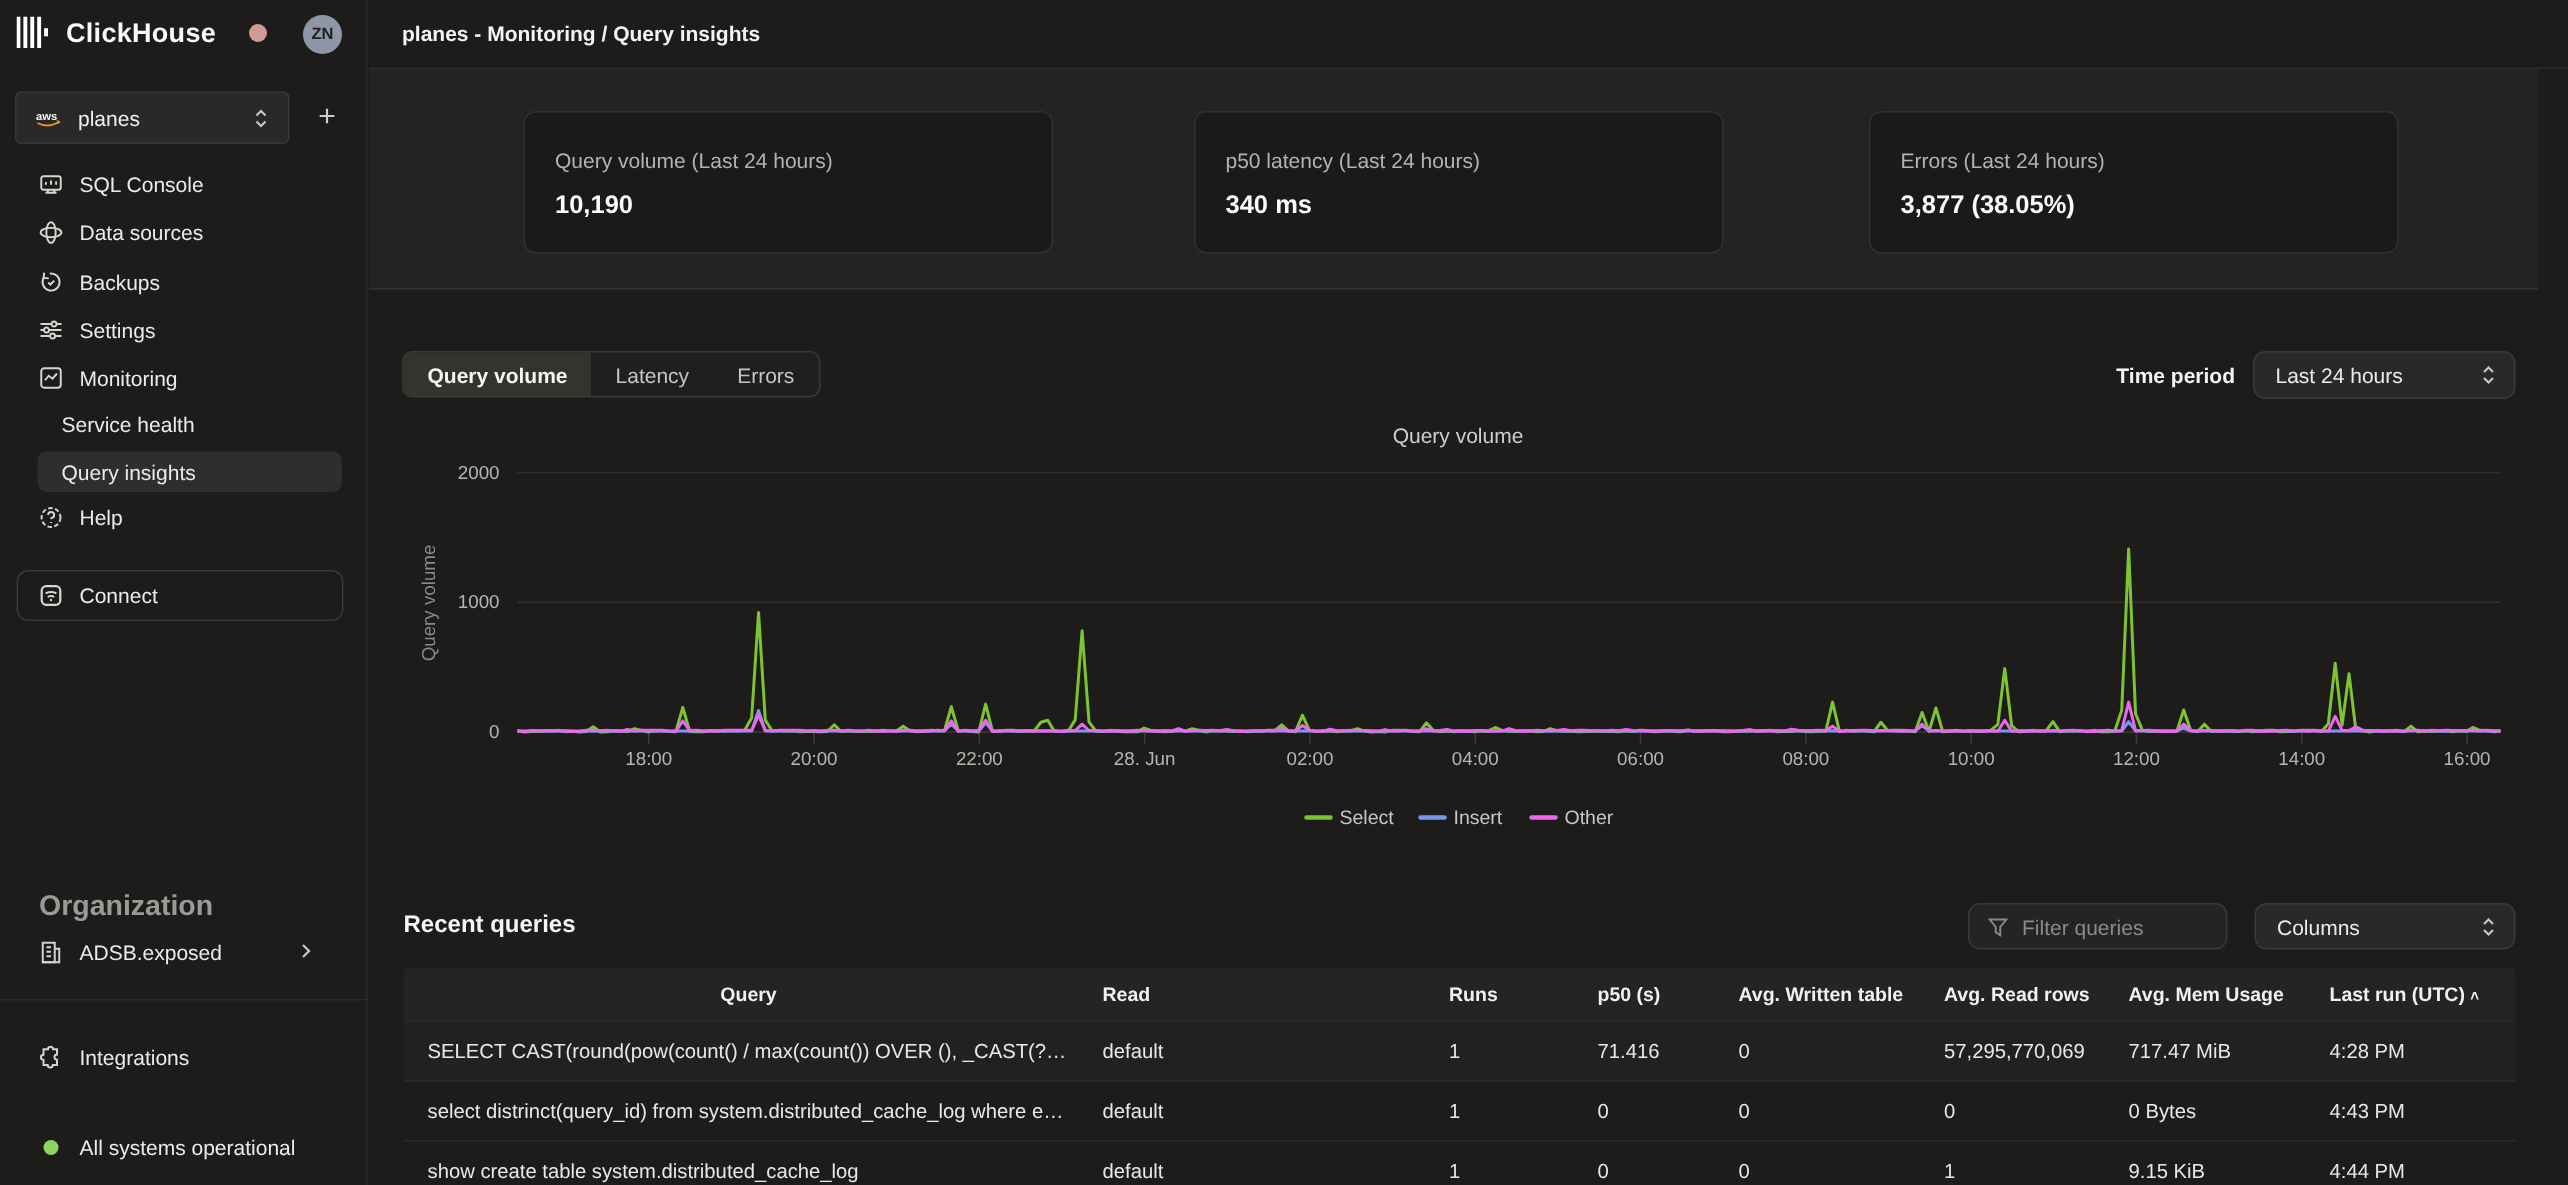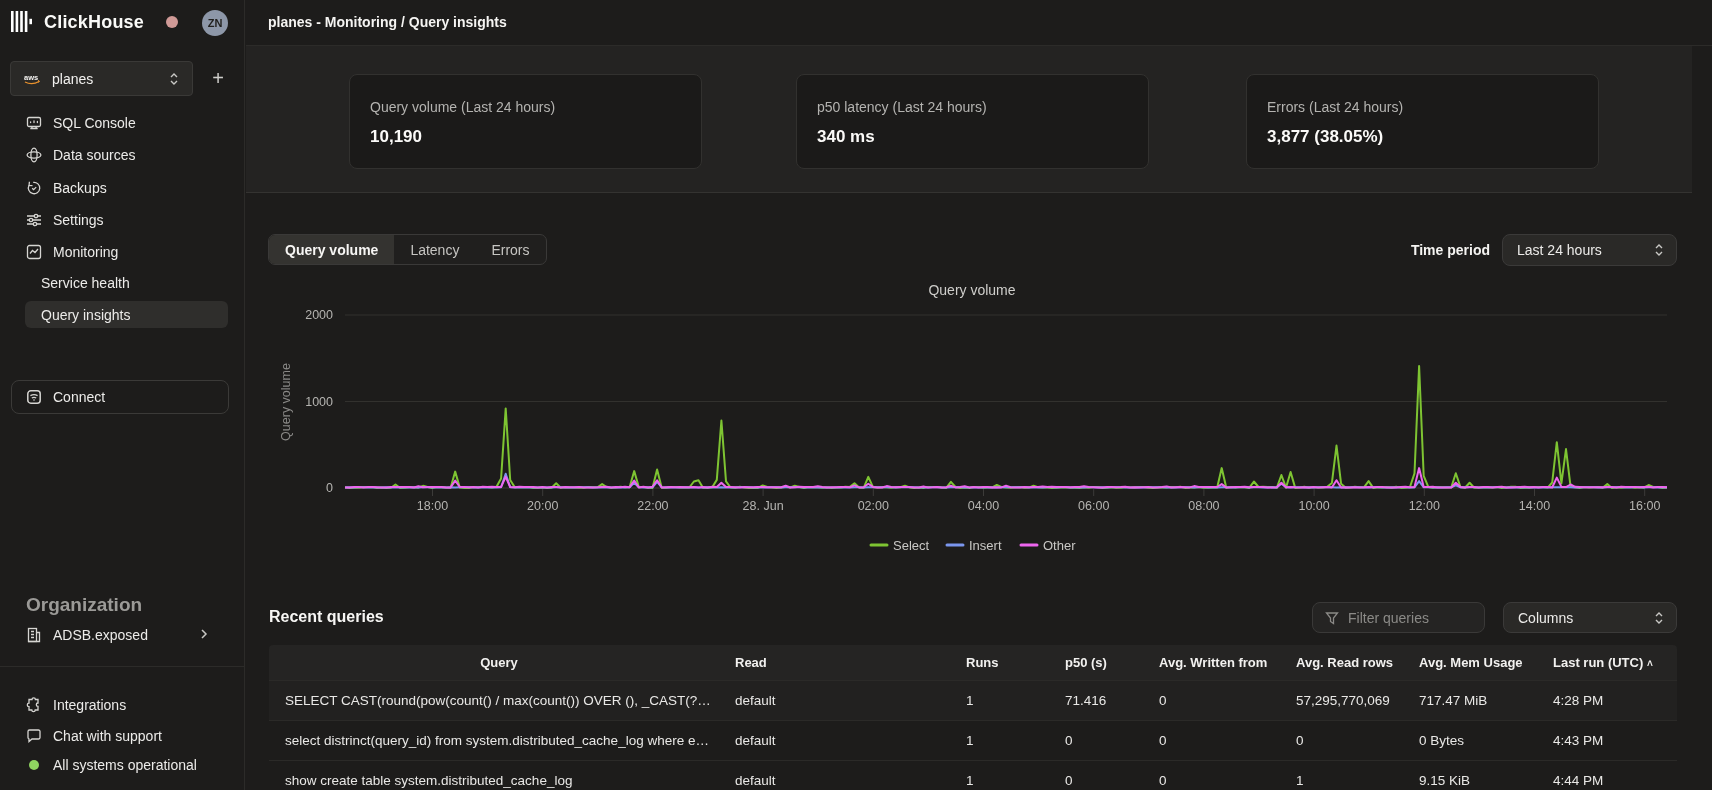--- a/index.html
+++ b/index.html
@@ -152,20 +152,27 @@
         <path d="M4 9.5 L6.5 6.5 L9 8.5 L12 5"></path>
       </svg>
     <span class="lbl">Monitoring</span>
   </div>
   <div class="nav-item nav-sub" style="top:267px">
       <span class="lbl">Service health</span>
     </div>
   <div class="nav-item nav-sub" style="top:299px">
       <span class="lbl">Query insights</span>
     </div>
+  <div class="nav-item" style="top:329px">
+    <svg width="16" height="16" viewBox="0 0 16 16" fill="none" stroke="#d6d5d2" stroke-width="1.3">
+        <circle cx="8" cy="8" r="6.3" stroke-dasharray="3 1.6"></circle>
+        <path d="M6.1 6.3 A2 2 0 1 1 8.3 8.3 L8 9 M8 11 V11.7"></path>
+      </svg>
+    <span class="lbl">Help</span>
+  </div>
 
   <div id="connect"></div>
   <div class="nav-item" style="top:381px">
     <svg width="16" height="16" viewBox="0 0 16 16" fill="none" stroke="#d6d5d2" stroke-width="1.5">
         <rect x="1.8" y="1.8" width="12.4" height="12.4" rx="3"></rect>
         <path d="M4.4 6.6 Q8 4.8 11.6 6.6" stroke-width="1.3"></path>
         <path d="M5.8 9 Q8 7.8 10.2 9" stroke-width="1.3"></path>
         <circle cx="8" cy="11" r="0.8" fill="#d6d5d2" stroke="none"></circle>
       </svg>
     <span class="lbl">Connect</span>
@@ -182,26 +189,20 @@
   </div>
   <svg class="chev-r" width="8" height="12" viewBox="0 0 8 12">
       <path d="M2 2 L6 6 L2 10" stroke="currentColor" stroke-width="1.5" fill="none"></path>
     </svg>
   <div id="sep2"></div>
   <div class="nav-item" style="top:689px">
     <svg width="16" height="16" viewBox="0 0 16 16" fill="none" stroke="#d6d5d2" stroke-width="1.3">
         <path d="M6 2.5 a1.7 1.7 0 0 1 3.4 0 H12 V6 a1.7 1.7 0 0 0 0 3.4 V13 H9.2 a1.7 1.7 0 0 1 -3.4 0 H3 V9.6 a1.7 1.7 0 0 1 0 -3.4 V2.5 Z"></path>
       </svg>
     <span class="lbl">Integrations</span>
-  </div>
-  <div class="nav-item" style="top:720px">
-    <svg width="16" height="16" viewBox="0 0 16 16" fill="none" stroke="#d6d5d2" stroke-width="1.3">
-        <path d="M2 3.5 a1.5 1.5 0 0 1 1.5 -1.5 H12.5 a1.5 1.5 0 0 1 1.5 1.5 V9.5 a1.5 1.5 0 0 1 -1.5 1.5 H6 L3 13.5 V11 H3.5 A1.5 1.5 0 0 1 2 9.5 Z"></path>
-      </svg>
-    <span class="lbl">Chat with support</span>
   </div>
   <div class="gdot"></div>
   <div class="nav-item" style="top:749px">
       <span class="lbl">All systems operational</span>
     </div>
 </div>
 
 <div id="topbar">
     <div class="t">planes - Monitoring / Query insights</div>
   </div>
@@ -291,21 +292,21 @@
       <path d="M2 5 L5 2 L8 5 M2 9 L5 12 L8 9" stroke="currentColor" stroke-width="1.4" fill="none"></path>
     </svg>
 </div>
 
 <div id="table">
   <div id="thead">
     <div class="th c-q">Query</div>
       <div class="th c-u">Read</div>
       <div class="th c-r">Runs</div>
     <div class="th c-p">p50 (s)</div>
-      <div class="th c-w">Avg. Written from</div>
+      <div class="th c-w">Avg. Written table</div>
     <div class="th c-rr">Avg. Read rows</div>
       <div class="th c-m">Avg. Mem Usage</div>
     <div class="th c-l">Last run (UTC) <span style="font-size:10px">˄</span></div>
   </div>
   <div class="row" style="top:35px;background:#222120">
     <div class="td c-q">SELECT CAST(round(pow(count() / max(count()) OVER (), _CAST(?..)) * ...</div>
     <div class="td c-u">default</div>
       <div class="td c-r">1</div>
       <div class="td c-p">71.416</div>
     <div class="td c-w">0</div>

